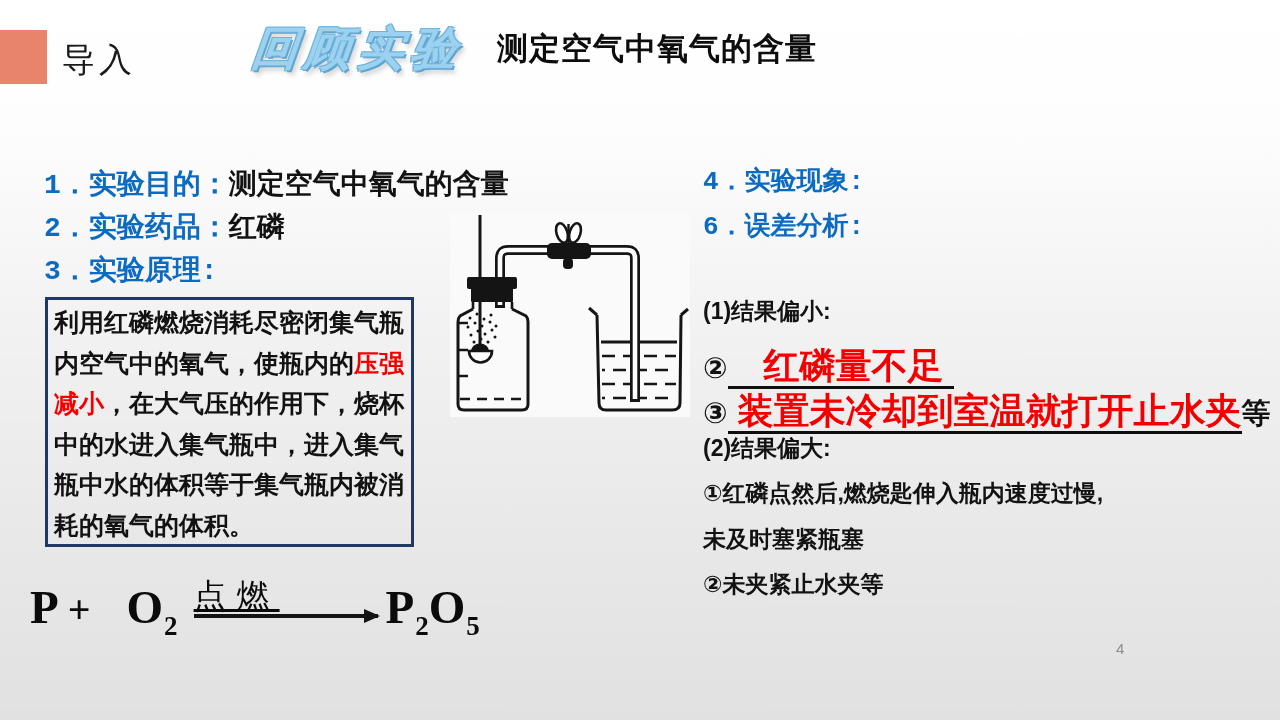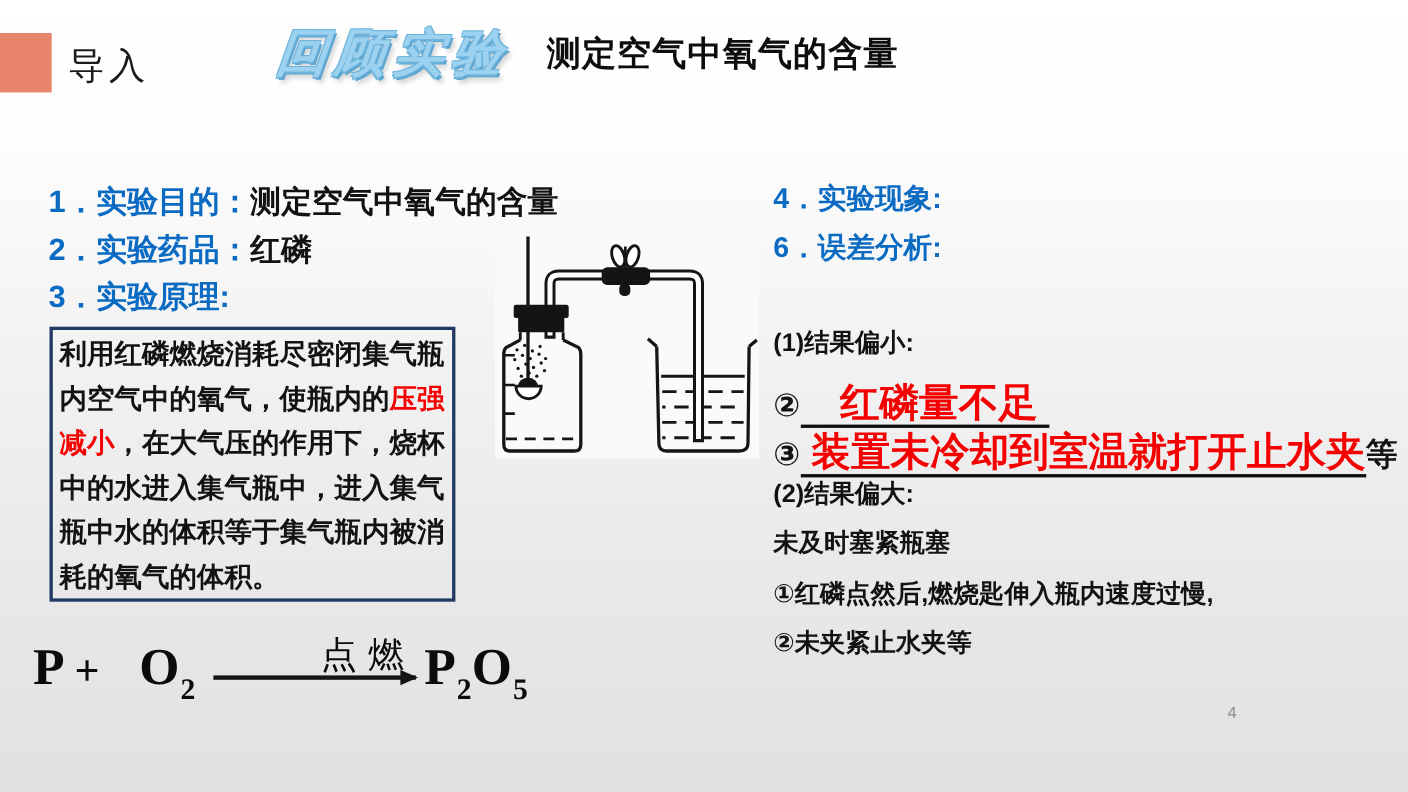--- a/index.html
+++ b/index.html
@@ -30,34 +30,34 @@
   .slide-title{position:absolute;left:497px;top:28px;margin:0;font:700 31px var(--sans);color:#0d0d0d;letter-spacing:1px;}
   
   .seg{white-space:pre;}
   .sk{color:var(--ink);}
   .sr{color:var(--red);}
   .skb{color:var(--ink);font-size:29px;}
   .sru{color:var(--red);font-size:36px;border-bottom:3px solid #0e0e0e;}
   
   .left-items{position:absolute;left:44px;top:165px;}
   .left-items .item-line{height:43px;line-height:43px;white-space:nowrap;font:700 28px var(--sans);}
-  .head-blue{color:var(--blue);font-family:Liberation Sans, sans-serif;font-weight:700;}
+  .head-blue{color:var(--blue);font-family:Liberation Mono, monospace;font-weight:700;}
   
   .principle-box{
     position:absolute;left:45px;top:297px;width:369px;height:250px;box-sizing:border-box;
     border:3px solid var(--boxborder);padding:2px 6px;
   }
   .principle-box .box-line{font:700 25px var(--sans);line-height:40.6px;white-space:nowrap;}
   
   .equation{position:absolute;left:30px;top:580px;display:flex;align-items:flex-end;font-family:var(--serif);color:#0b0b0b;}
   .eq-sym{font:700 47px var(--serif);line-height:1;}
   .eq-plus{font:700 40px var(--serif);line-height:1.05;margin-left:9px;}
   .eq-o{margin-left:36px;}
   .eq-sub{font:700 27px var(--serif);line-height:1;position:relative;top:9px;margin-left:1px;}
-  .eq-arrow{display:inline-flex;flex-direction:column;align-items:flex-end;width:184px;margin:0 8px 0 16px;}
+  .eq-arrow{display:inline-flex;flex-direction:column;align-items:flex-start;width:184px;margin:0 8px 0 16px;text-decoration:underline;}
   .eq-cond{font:400 33px var(--serif);line-height:1;margin-bottom:1px;letter-spacing:10px;}
   .arrow-line{position:relative;display:block;height:3.5px;width:100%;background:#141414;margin-bottom:13px;}
   .arrow-line::after{
     content:"";position:absolute;right:-2px;top:50%;transform:translateY(-50%);
     width:0;height:0;border-top:7px solid transparent;border-bottom:7px solid transparent;border-left:16px solid #141414;
   }
   
   .right-items{position:absolute;left:703px;top:163px;}
   .right-items .item-line{height:44.5px;line-height:44.5px;white-space:nowrap;font:700 26px var(--sans);}
   .error-lines{position:absolute;left:703px;top:296px;}
@@ -181,20 +181,20 @@
 
   <div class="right-items" id="right-items">
       <div class="item-line"><span class="head-blue">4．实验现象:</span></div>
       <div class="item-line"><span class="head-blue">6．误差分析:</span></div>
     </div>
   <div class="error-lines" id="error-lines">
       <div class="err-line"><span class="seg sk">(1)结果偏小:</span></div>
       <div class="err-line"><span class="seg skb">②</span><span class="seg sru">　红磷量不足 </span></div>
       <div class="err-line"><span class="seg skb">③</span><span class="seg sru"> 装置未冷却到室温就打开止水夹</span><span class="seg skb">等</span></div>
       <div class="err-line"><span class="seg sk">(2)结果偏大:</span></div>
+      <div class="err-line"><span class="seg sk">①红磷点然后,燃烧匙伸入瓶内速度过慢,</span></div>
       <div class="err-line"><span class="seg sk">未及时塞紧瓶塞</span></div>
-      <div class="err-line"><span class="seg sk">①红磷点然后,燃烧匙伸入瓶内速度过慢,</span></div>
       <div class="err-line"><span class="seg sk">②未夹紧止水夹等</span></div>
     </div>
 
   <div class="page-number">4</div>
 
 </div>
 
 </body></html>

